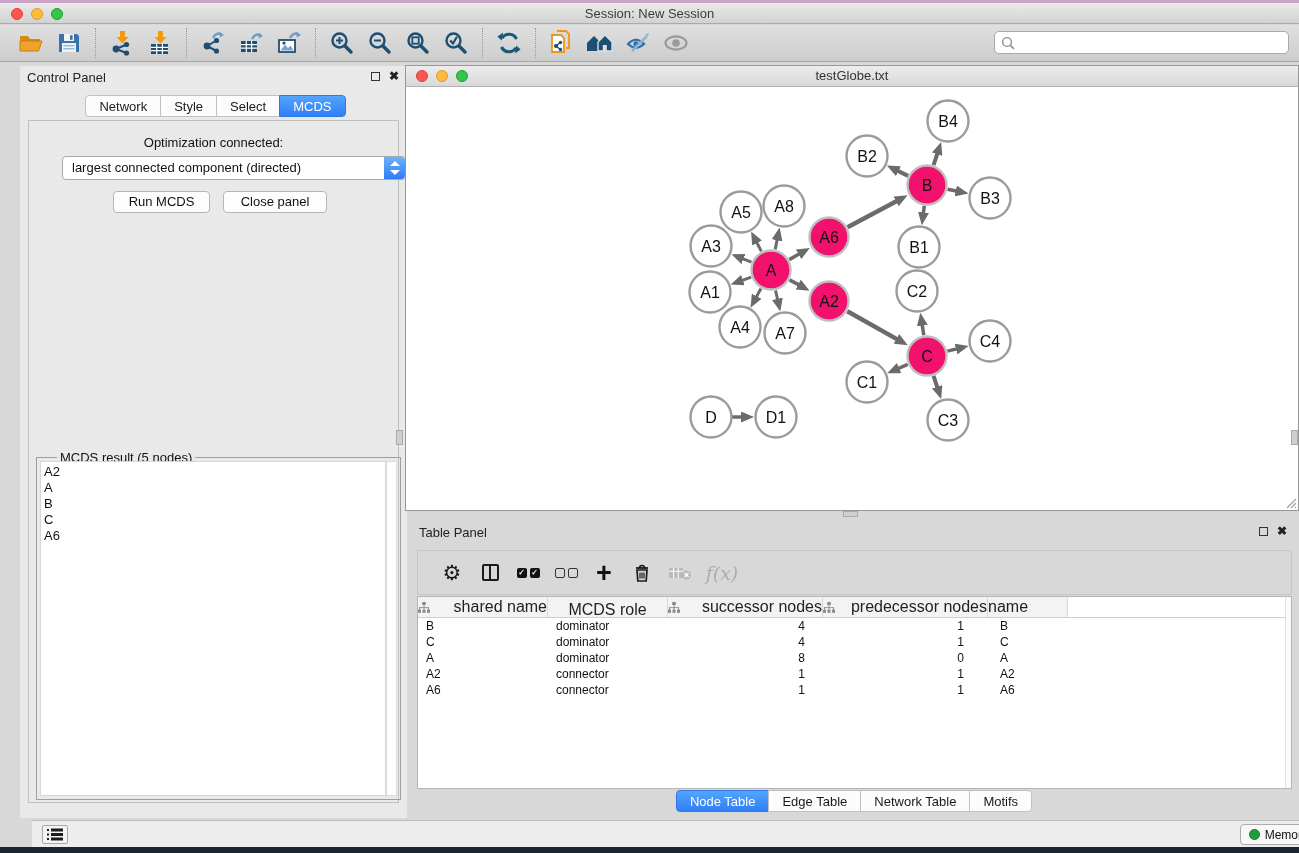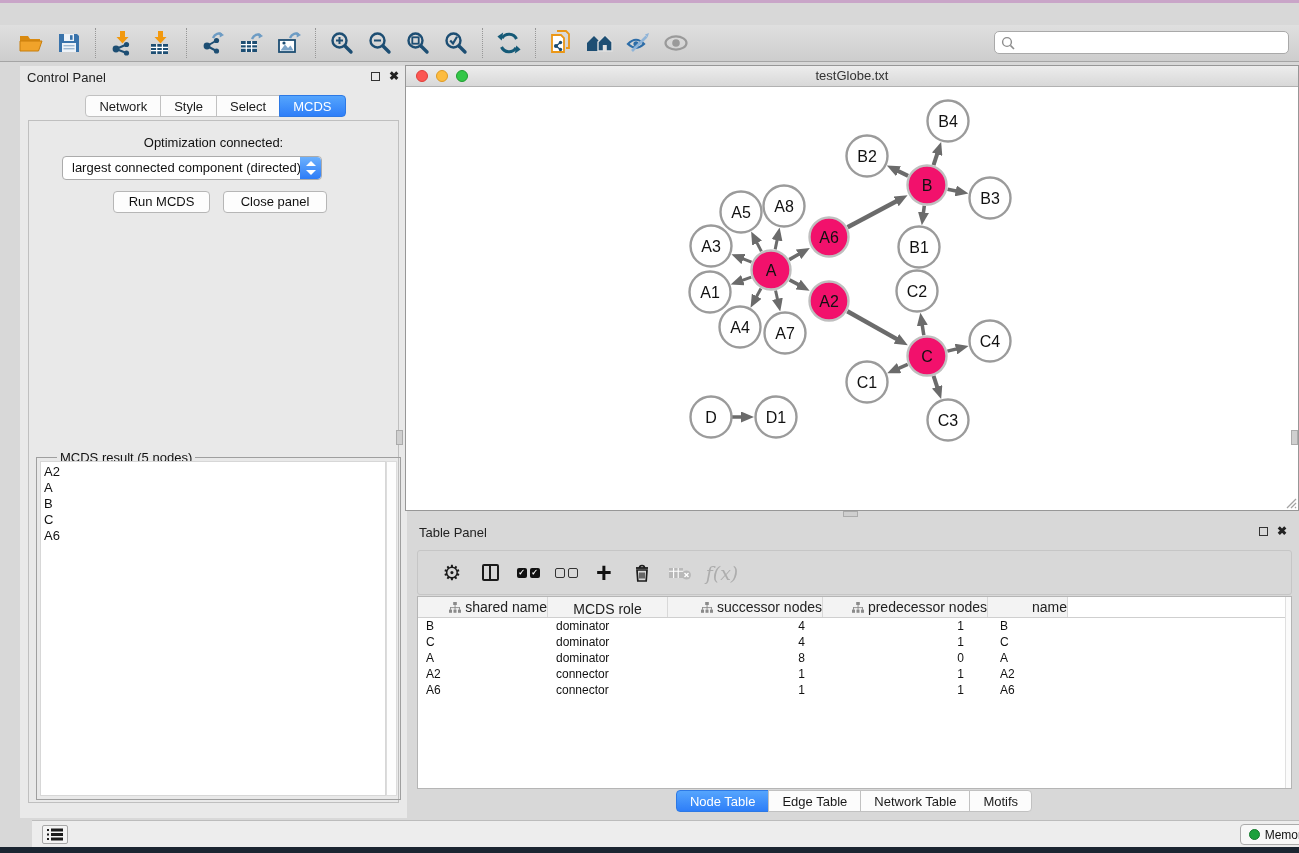--- a/index.html
+++ b/index.html
@@ -41,21 +41,21 @@
   .seg { height:22px; line-height:21px; padding:0 13px; background:#fcfcfc; border:1px solid #c1c1c1;
     font-size:13px; color:#1a1a1a; margin-left:-1px; }
   .seg:first-child { border-radius:4px 0 0 4px; margin-left:4px; }
   .seg:last-child { border-radius:0 4px 4px 0; }
   .seg.active { background:linear-gradient(#55a5fd,#2e7ef8); border-color:#2d79e5; color:#fff; }
   .cp-tabs { position:absolute; left:0; right:0; top:29px; display:flex; justify-content:center; }
 
   .cp-body { position:absolute; left:8px; top:54px; width:371px; bottom:15px;
     border:1px solid #bfbfbf; background:#e9e9e9; }
   .opt-label { position:absolute; left:0; right:0; top:14px; text-align:center; font-size:13px; color:#111; }
-  .cp-select { position:absolute; left:33px; top:35px; width:260px; height:24px; background:#fff;
+  .cp-select { position:absolute; left:33px; top:35px; width:344px; height:24px; background:#fff;
     border:1px solid #ababab; border-radius:4px; font-size:13px; line-height:22px; padding-left:9px; color:#111; }
   .cp-select .stepper { position:absolute; right:0px; top:0px; width:21px; height:22px; border-radius:0 4px 4px 0;
     background:linear-gradient(#6db1fd,#2d7cf7); }
   .stepper .up, .stepper .dn { position:absolute; left:5.5px; width:0; height:0; border-left:5px solid transparent; border-right:5px solid transparent; }
   .stepper .up { top:4px; border-bottom:5px solid #fff; }
   .stepper .dn { bottom:4px; border-top:5px solid #fff; }
   .mac-btn { position:absolute; height:22px; background:#fdfdfd; border:1px solid #b6b6b6; border-radius:4px;
     font-size:13px; color:#111; text-align:center; line-height:20px; }
   #run-btn { left:84px; top:70px; width:97px; }
   #closepanel-btn { left:194px; top:70px; width:104px; }
@@ -90,22 +90,22 @@
   .ckpair { display:flex; gap:3px; }
   .ck { width:10px; height:10px; border-radius:2px; }
   .ck.on { background:#111; color:#fff; font-size:8px; line-height:10px; text-align:center; font-weight:bold; }
   .ck.off { border:1.6px solid #333; background:transparent; }
   .plus-glyph { font-size:27px; font-weight:bold; color:#111; line-height:22px; }
   .fx-glyph { font-family:"DejaVu Serif", serif; font-style:italic; font-size:19px; color:#adadad; }
 
   .node-table { position:absolute; left:12px; top:78px; right:7px; height:193px; background:#fff;
     border:1px solid #b5b5b5; overflow:hidden; }
   .nt-header { display:flex; height:21px; border-bottom:1px solid #cfcfcf; }
-  .nt-th { background:#f3f3f3; border-right:1px solid #d8d8d8; font-size:14px; color:#222;
-    display:flex; align-items:center; justify-content:flex-end; gap:4px; }
+  .nt-th { background:#f3f3f3; border-right:1px solid #d8d8d8; font-size:16px; color:#222;
+    display:flex; align-items:center; justify-content:space-between; gap:4px; }
   .nt-tr { display:flex; height:16px; }
   .nt-td { font-size:12px; color:#111; line-height:16px; white-space:nowrap; overflow:hidden; }
   .nt-scroll { position:absolute; top:0; right:0; bottom:0; width:6px; background:#fbfbfb; border-left:1px solid #e0e0e0; }
   .tp-tabs { position:absolute; left:0; right:0; top:272px; display:flex; justify-content:center; }
 
   
   .status-bar { position:absolute; left:0; top:820px; width:100%; height:27px; background:#ededed;
     border-top:1px solid #bcbcbc;margin-left:32px; }
   .sb-list-btn { position:absolute; left:10px; top:4px; width:26px; height:19px; border:1px solid #a7a7a7;
     border-radius:2px; background:#f4f4f4; display:flex; align-items:center; justify-content:center; }
@@ -113,20 +113,28 @@
     background:#f8f8f8; display:flex; align-items:center; gap:5px; padding:0 10px 0 8px; font-size:12px; color:#111; }
   .mem-dot { width:11px; height:11px; border-radius:50%; background:#1ca03c; border:1px solid #157a2d; }
   .desktop-strip { position:absolute; left:0; top:847px; width:100%; height:6px; background:#1b2531; }
 </style>
 </head>
 <body>
 <div id="app">
 
   <div class="top-edge"></div>
 
+  <div class="titlebar">
+    <div class="traffic">
+      <div class="tl red"></div>
+      <div class="tl yellow"></div>
+      <div class="tl green"></div>
+    </div>
+    <div class="win-title">Session: New Session</div>
+  </div>
 
   <div class="toolbar">
     <div class="tb-btn">
       <svg width="26" height="26" viewBox="0 0 26 26">
           <path d="M2 6 L10 6 L12 9 L22 9 L22 11 L2 11 Z" fill="#d98a10"></path>
           <path d="M2 11 L24 11 L20.5 21 L2 21 Z" fill="#f0a32a" stroke="#c87f0d" stroke-width="1"></path>
         </svg>
     </div>
     <div class="tb-btn">
       <svg width="26" height="26" viewBox="0 0 26 26">

